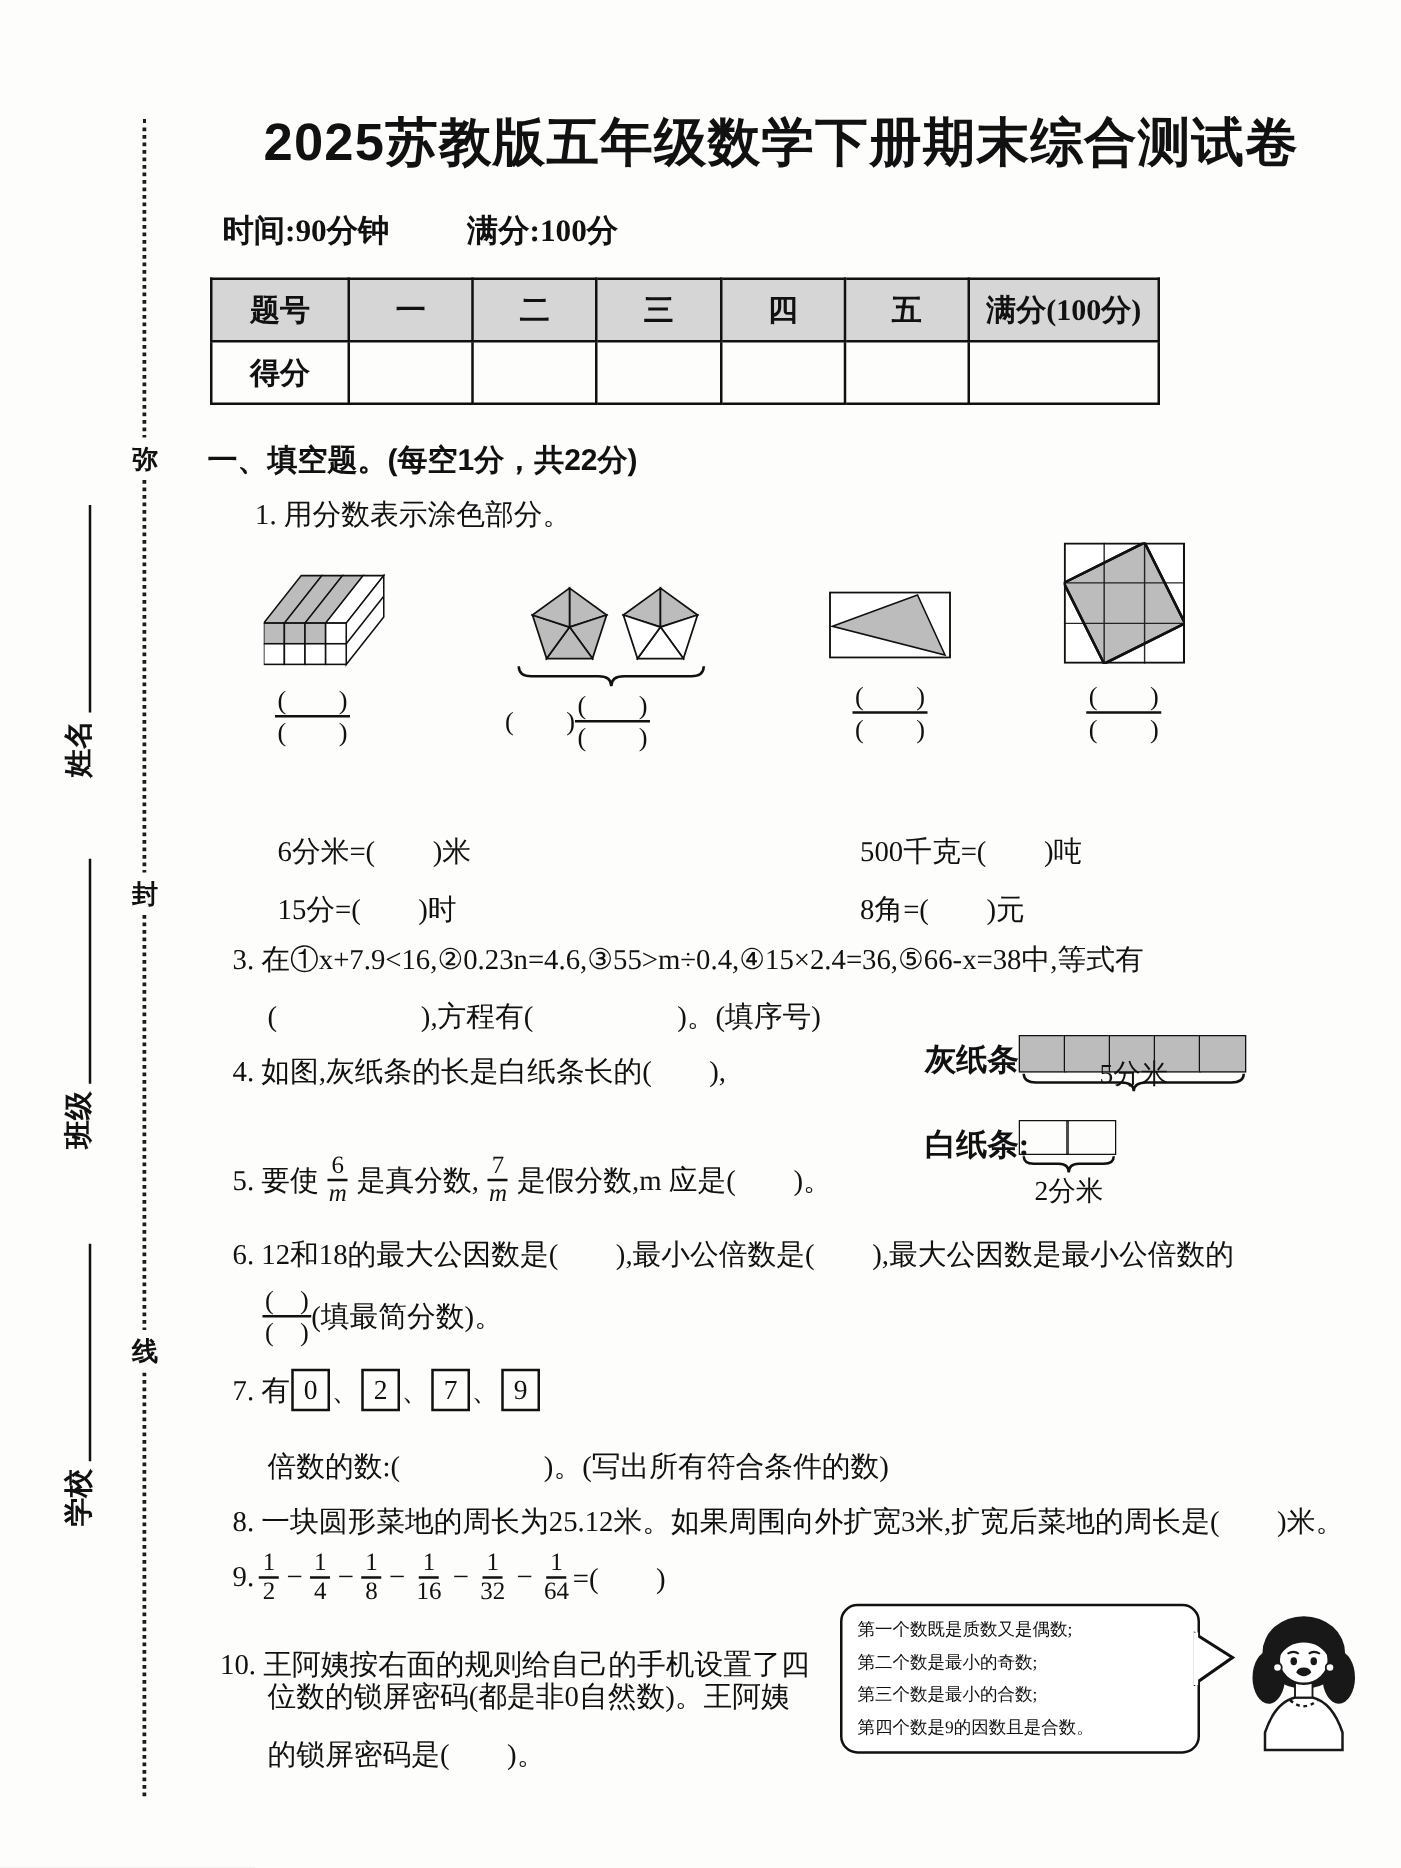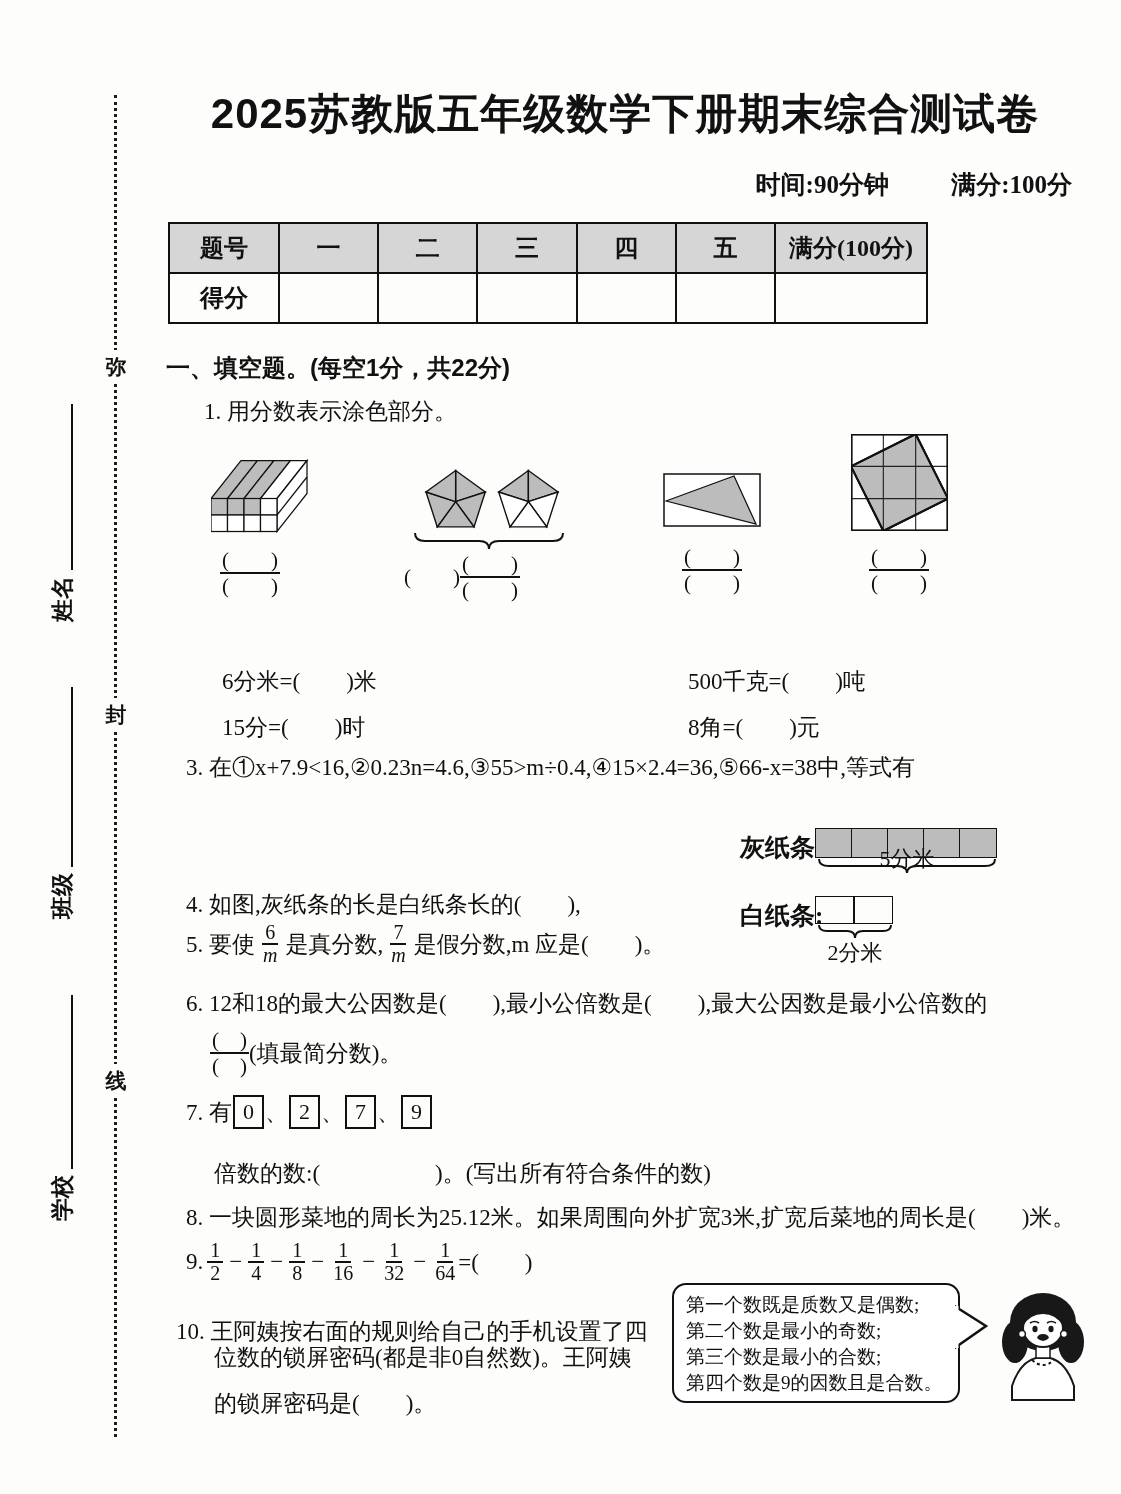--- a/index.html
+++ b/index.html
@@ -13,21 +13,21 @@
              font-family:"Liberation Sans","DejaVu Sans",sans-serif;font-weight:700;font-size:21px;padding:3px 0;}
   .v-field{position:absolute;display:flex;align-items:flex-end;gap:6px;height:32px;
            transform:rotate(-90deg);font-family:"Liberation Sans","DejaVu Sans",sans-serif;
            font-weight:700;font-size:23px;}
   .v-field .rule{flex:1 0 auto;border-bottom:2.5px solid #111;height:1px;margin-bottom:5px;}
 
   
   .title{position:absolute;left:150px;top:86px;width:950px;text-align:center;margin:0;
          font-family:"Liberation Sans","DejaVu Sans",sans-serif;font-weight:900;font-size:42px;
          letter-spacing:1px;white-space:nowrap;}
-  .meta{position:absolute;left:150px;top:168px;width:950px;text-align:right;font-weight:700;font-size:25px;}
+  .meta{position:absolute;left:150px;top:168px;width:950px;text-align:left;font-weight:700;font-size:25px;}
   .meta span{margin:0 28px;}
 
   
   table.score{position:absolute;left:168px;top:222px;width:760px;border-collapse:collapse;table-layout:fixed;}
   table.score td{border:2.5px solid #111;height:46px;text-align:center;font-size:24px;font-weight:700;}
   table.score tr.hd td{background:#d6d6d6;}
 
   
   .sec{font-family:"Liberation Sans","DejaVu Sans",sans-serif;font-weight:900;font-size:24px;}
   .qt{font-size:23px;white-space:nowrap;}
@@ -47,21 +47,21 @@
   
   .bar{position:absolute;display:flex;}
   .bar .cell{flex:1 0 auto;border:1.6px solid #111;margin-left:-1.6px;height:100%;}
   .bar .cell.g{background:#bcbcbc;}
   .bar-label{position:absolute;font-size:25px;font-weight:700;white-space:nowrap;}
   .bar-len{position:absolute;text-align:center;font-size:22px;}
 
   
   .bubble{position:absolute;left:672px;top:1283px;width:288px;height:120px;border:2.5px solid #111;
           border-radius:14px;padding:7px 12px;box-sizing:border-box;background:#fff;}
-  .bubble div{font-size:19px;line-height:26px;white-space:nowrap;}
+  .bubble div{font-size:14px;line-height:26px;white-space:nowrap;}
 </style>
 </head>
 <body>
 
 <div id="page">
 
   <div class="seal-line"></div>
   <span class="seal-char" style="top:350px;">弥</span>
   <span class="seal-char" style="top:698px;">封</span>
   <span class="seal-char" style="top:1064px;">线</span>
@@ -193,22 +193,23 @@
     <span class="fn">(　　)</span>
     <span>(　　)</span>
   </span>
 
   <div class="abs qt" style="left:222px;top:666px;">6分米=(　　)米</div>
   <div class="abs qt" style="left:688px;top:666px;">500千克=(　　)吨</div>
   <div class="abs qt" style="left:222px;top:712px;">15分=(　　)时</div>
   <div class="abs qt" style="left:688px;top:712px;">8角=(　　)元</div>
 
   <div class="abs qt" style="left:186px;top:752px;">3. 在①x+7.9&lt;16,②0.23n=4.6,③55&gt;m÷0.4,④15×2.4=36,⑤66-x=38中,等式有</div>
-
-  <div class="abs qt" style="left:186px;top:842px;margin-top:47px;">4. 如图,灰纸条的长是白纸条长的(　　),</div>
+  <div class="abs qt" style="left:214px;top:798px;">(　　　　　),方程有(　　　　　)。(填序号)</div>
+
+  <div class="abs qt" style="left:186px;top:842px;">4. 如图,灰纸条的长是白纸条长的(　　),</div>
 
   <span class="bar-label" style="left:740px;top:831px;">灰纸条:</span>
   <div class="bar" style="left:817px;top:828px;width:180px;height:28px;">
     <span class="cell g"></span>
       <span class="cell g"></span>
     <span class="cell g"></span>
       <span class="cell g"></span>
     <span class="cell g"></span>
   </div>
   <svg class="abs" style="left:817px;top:859px;" width="180" height="15" viewBox="0 0 180 15">

